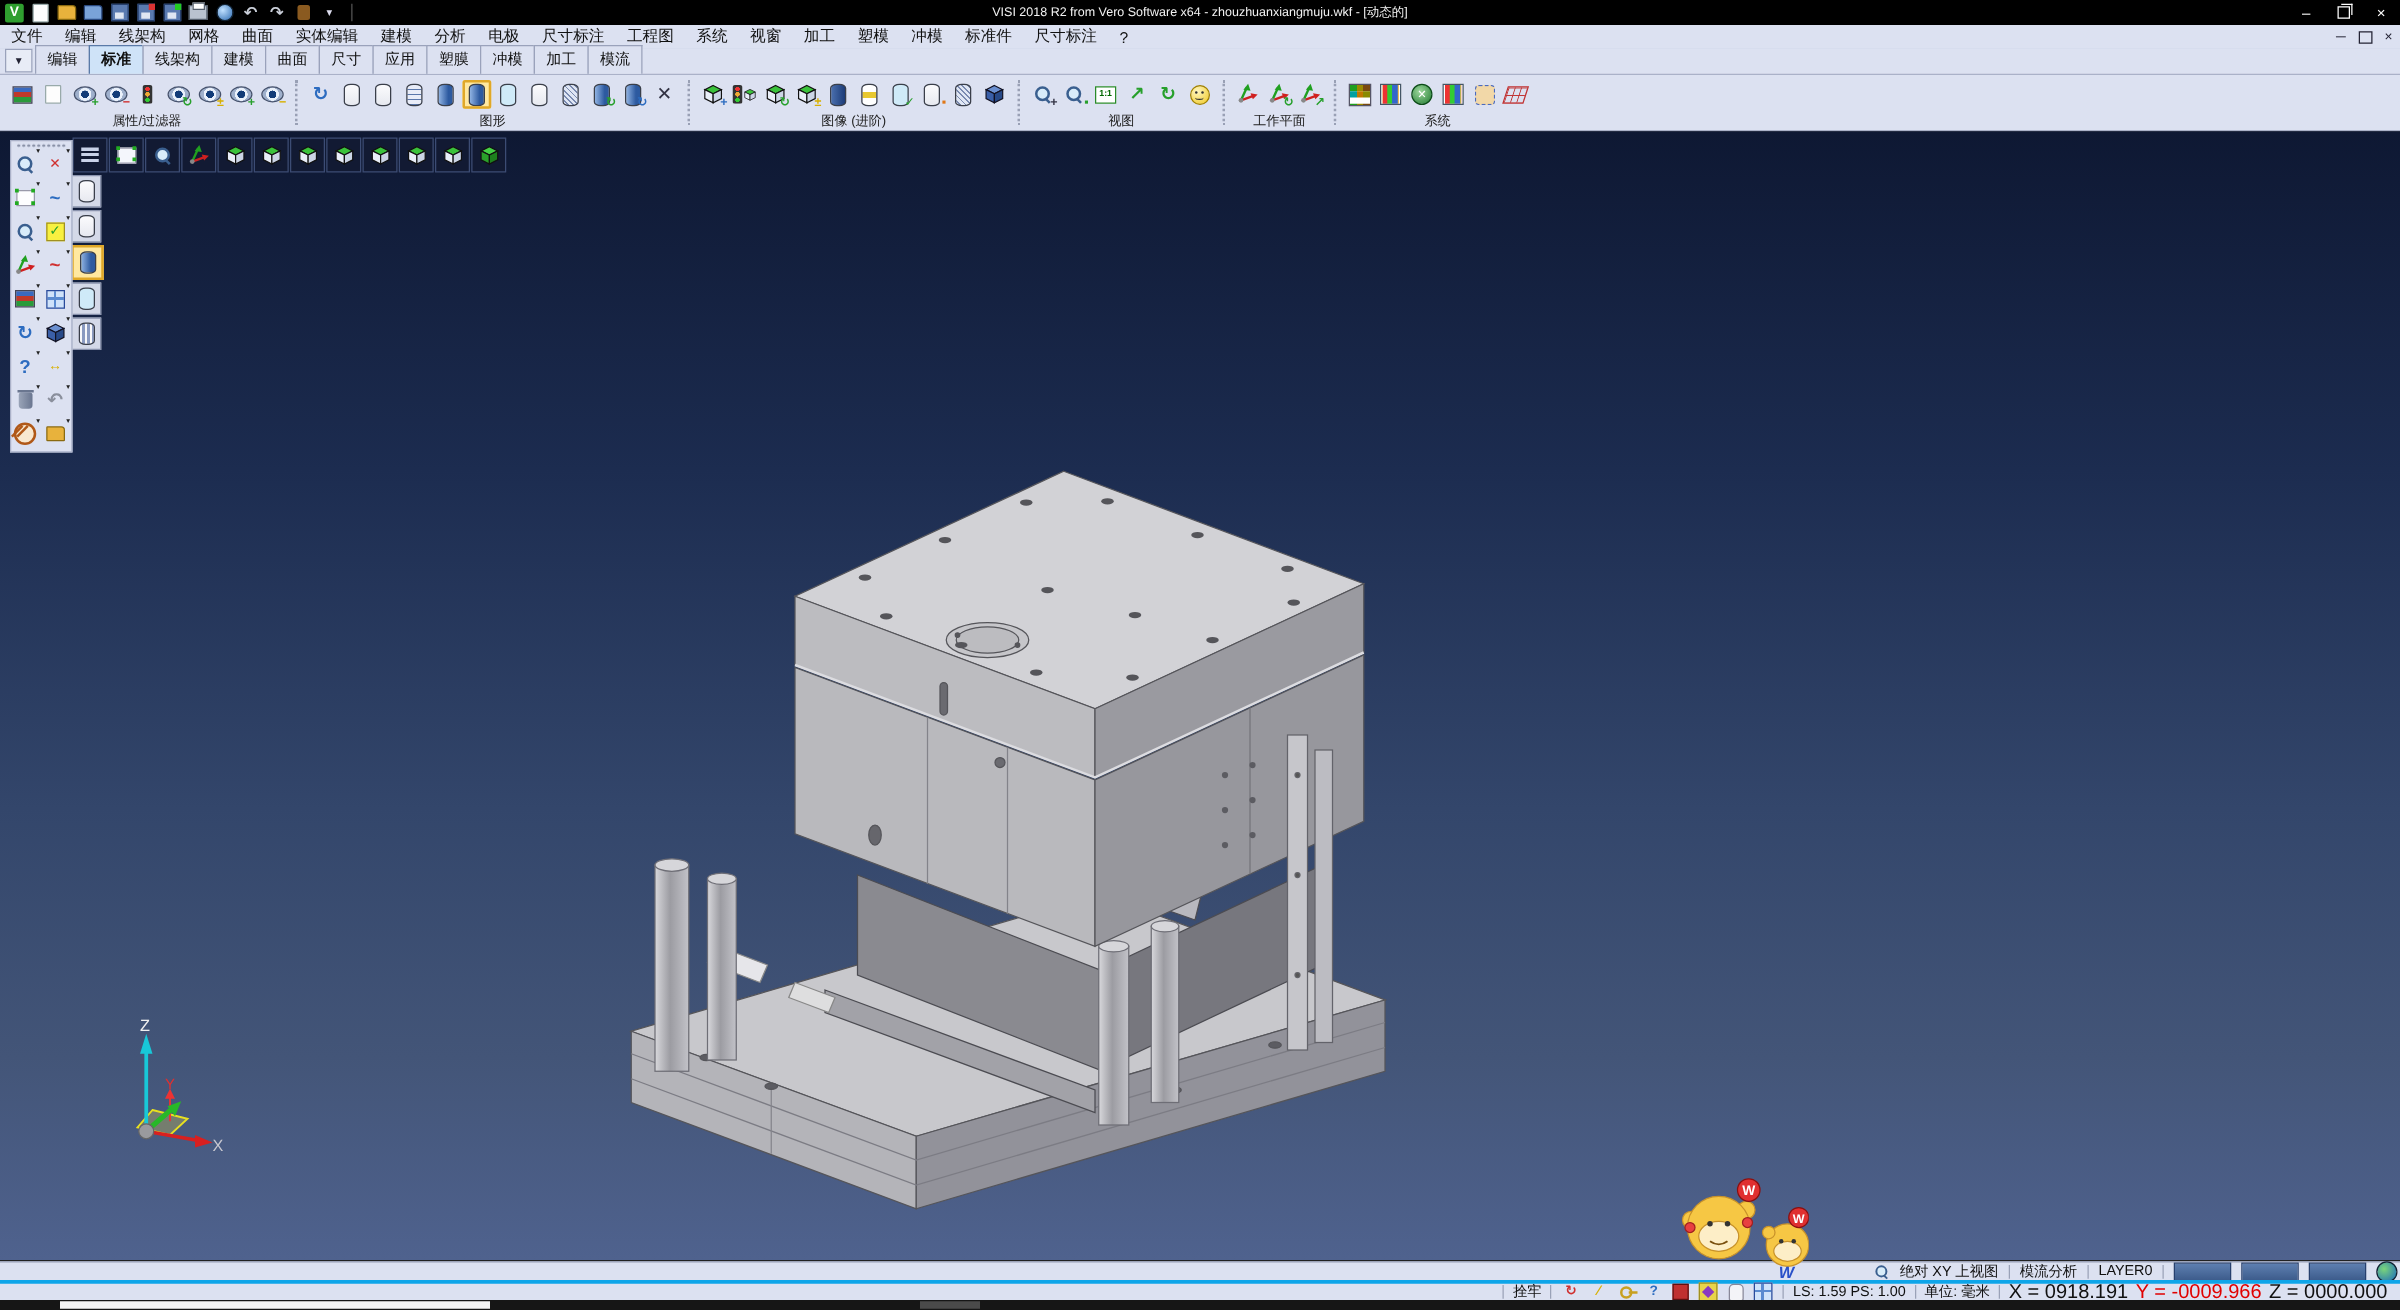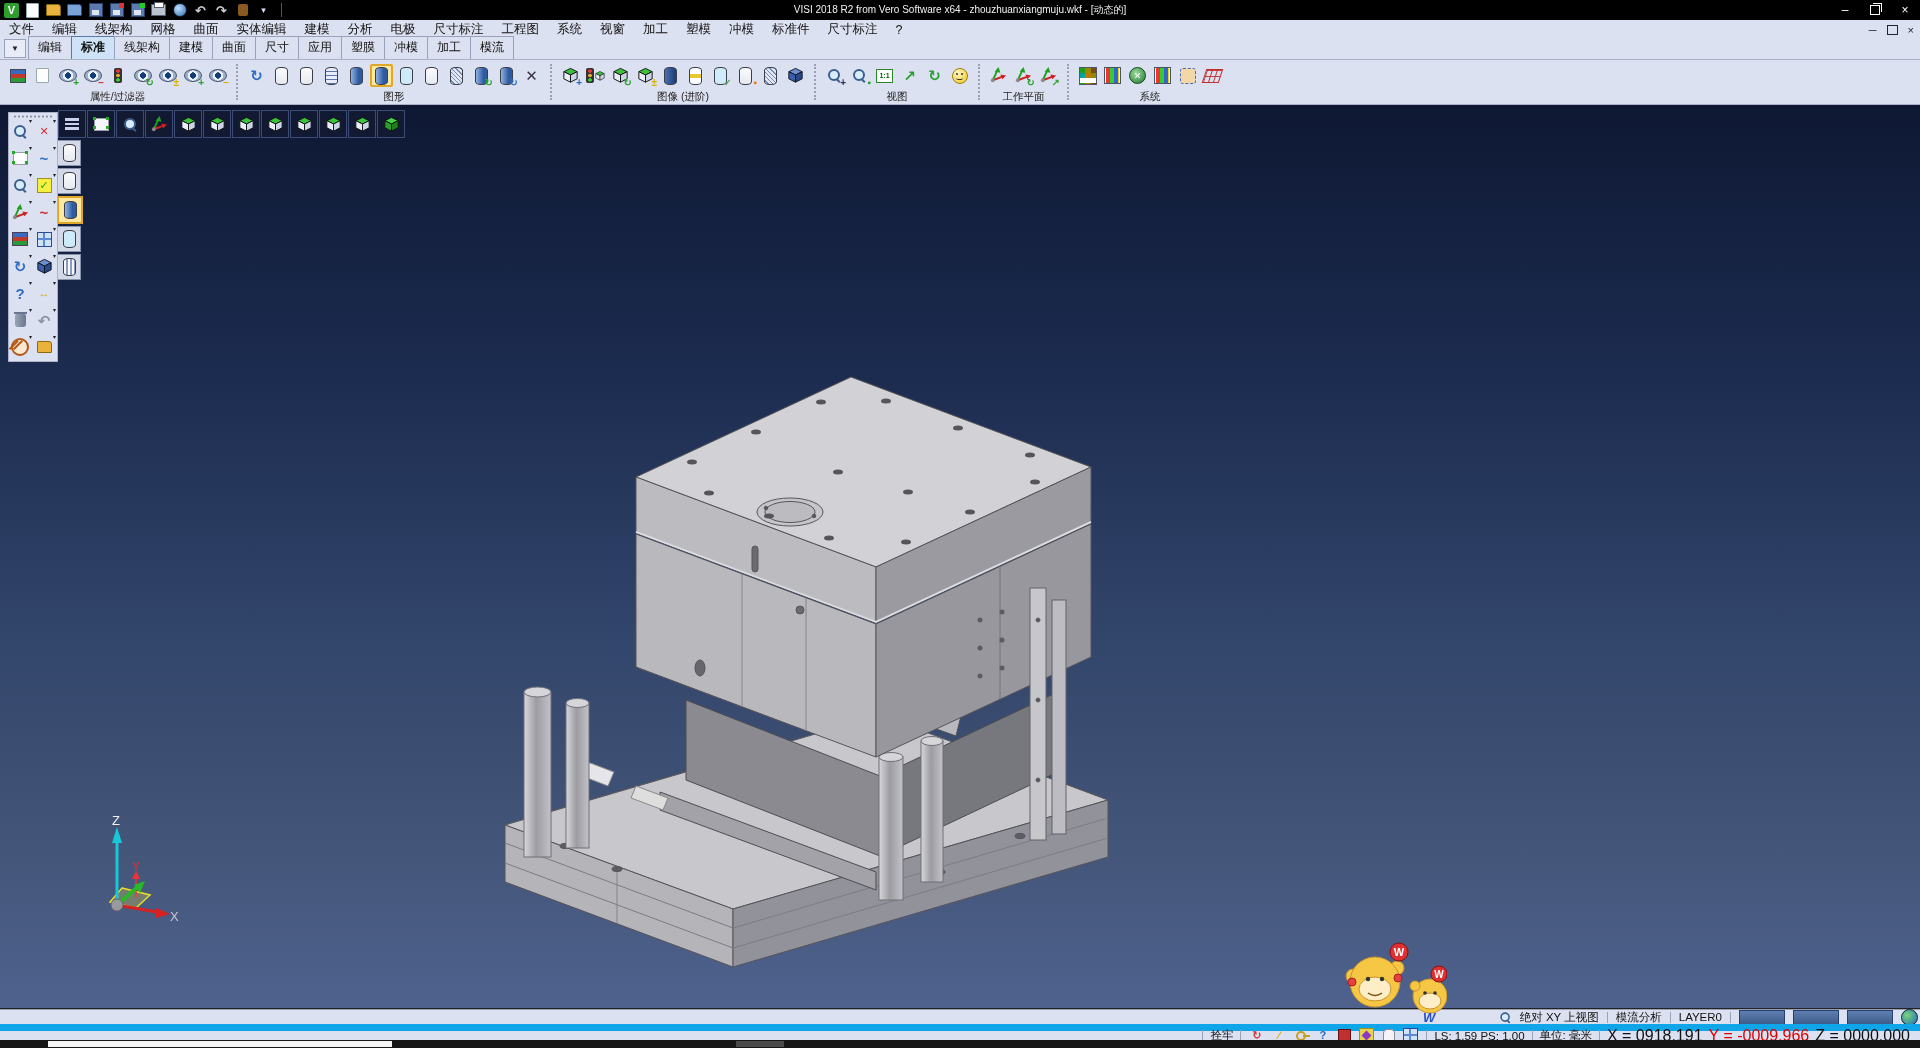--- a/index.html
+++ b/index.html
@@ -130,21 +130,21 @@
      background-image:radial-gradient(circle,#8a92a8 1px,transparent 1.2px);background-size:4px 3px;}
   #sb-grid{display:grid;grid-template-columns:24px 24px;justify-content:center;row-gap:7px;}
   .sbi{width:22px;height:20px;display:flex;align-items:center;justify-content:center;position:relative;}
   .sbi::after{content:"▾";position:absolute;right:-1px;top:-4px;font-size:6px;color:#222;}
 
   
   #axis-triad{left:70px;bottom:55px;position:absolute;}
 
   
   #status1{left:0;top:1009px;width:1920px;height:15px;display:flex;align-items:center;justify-content:flex-end;font-size:11.5px;color:#111;gap:8px;padding-right:2px;box-sizing:border-box;border-top:1px solid #98a0b8;}
-  #status2{left:0;top:1024px;width:1920px;height:16px;display:flex;align-items:center;font-size:11.5px;color:#111;gap:7px;box-sizing:border-box;border-top:7px solid #0ea5e9;}
+  #status2{left:0;top:1024px;width:1920px;height:16px;display:flex;align-items:center;font-size:11.5px;color:#111;gap:7px;box-sizing:border-box;border-top:3px solid #0ea5e9;}
   .ssep{width:0;height:11px;border-left:1px solid #9aa2b8;}
   .sti{width:17px;height:14px;display:flex;align-items:center;justify-content:center;flex:none;}
   #coords{display:flex;gap:6px;font-size:16px;white-space:nowrap;padding-right:10px;}
   #coords .neg{color:#e00000;}
   #taskbar{left:0;top:1040px;width:1920px;height:8px;background:#161616;}
   #task-white{left:48px;top:1041px;width:344px;height:6px;background:#f4f4f4;position:absolute;}
   #task-gray{left:736px;top:1041px;width:48px;height:6px;background:#4a4a4a;position:absolute;}
 
   #mascot{left:1335px;top:938px;position:absolute;z-index:60;}
   text{font-family:"Liberation Sans","DejaVu Sans",sans-serif;}

